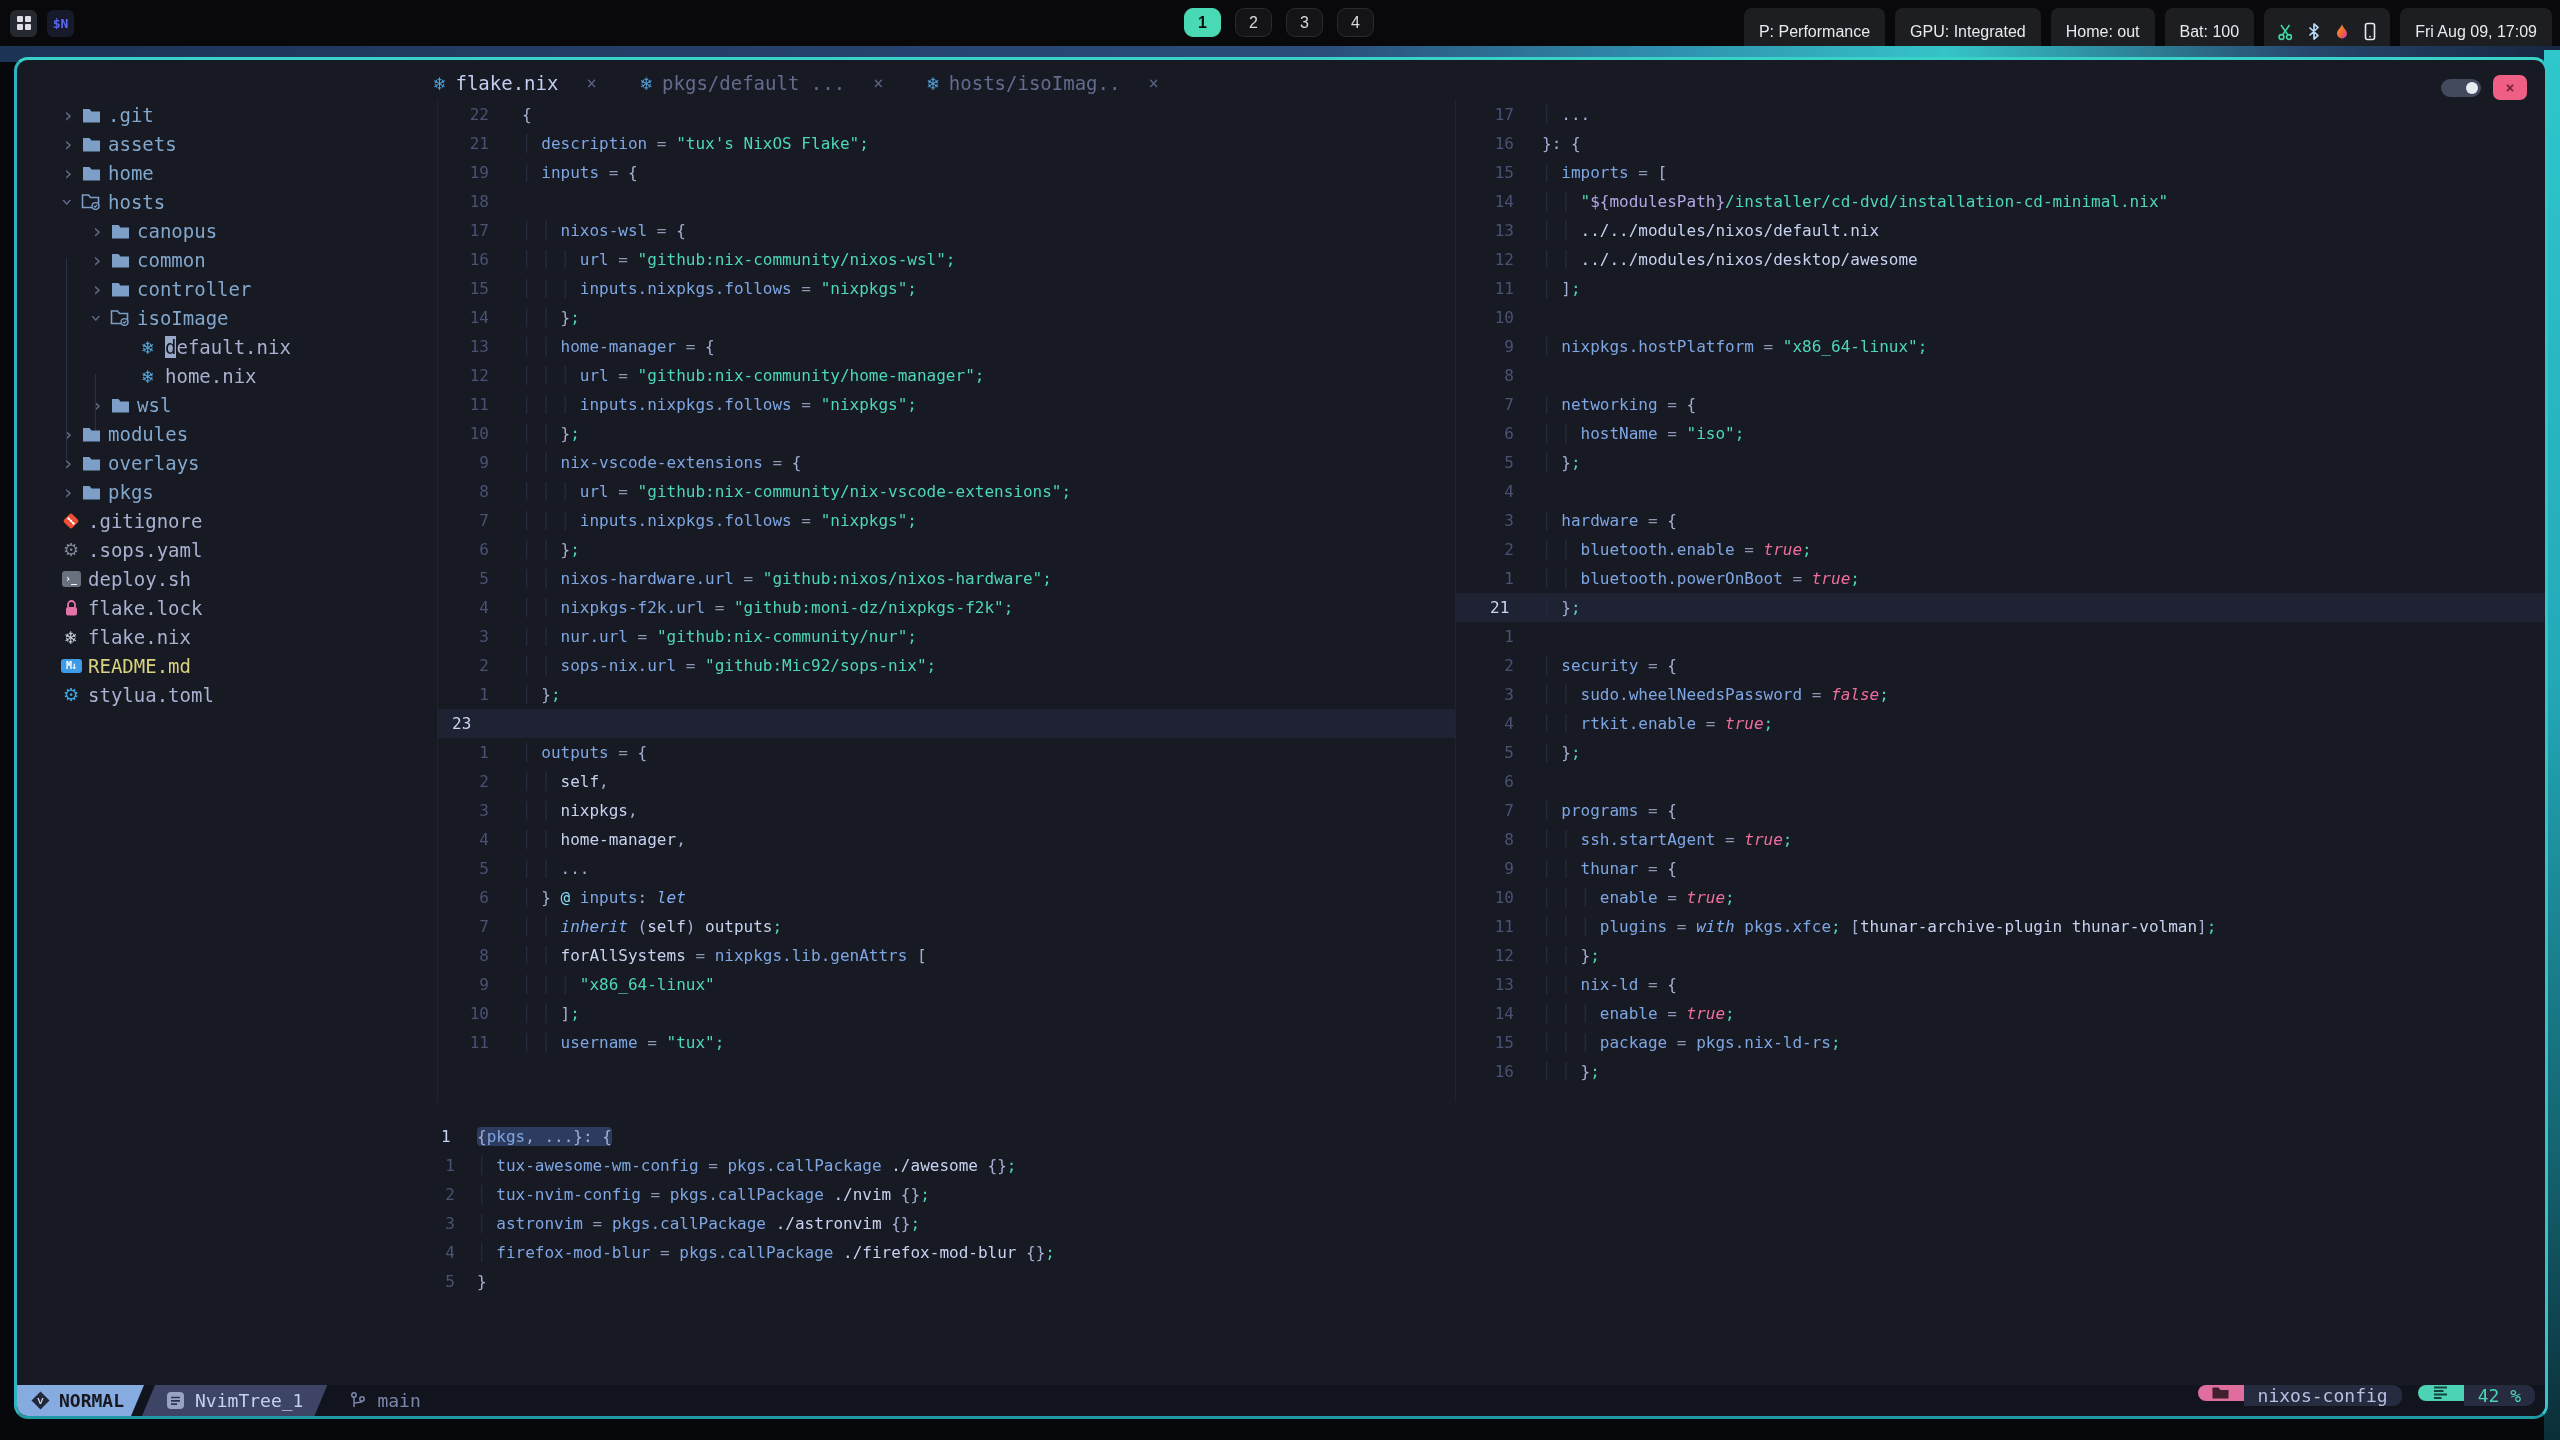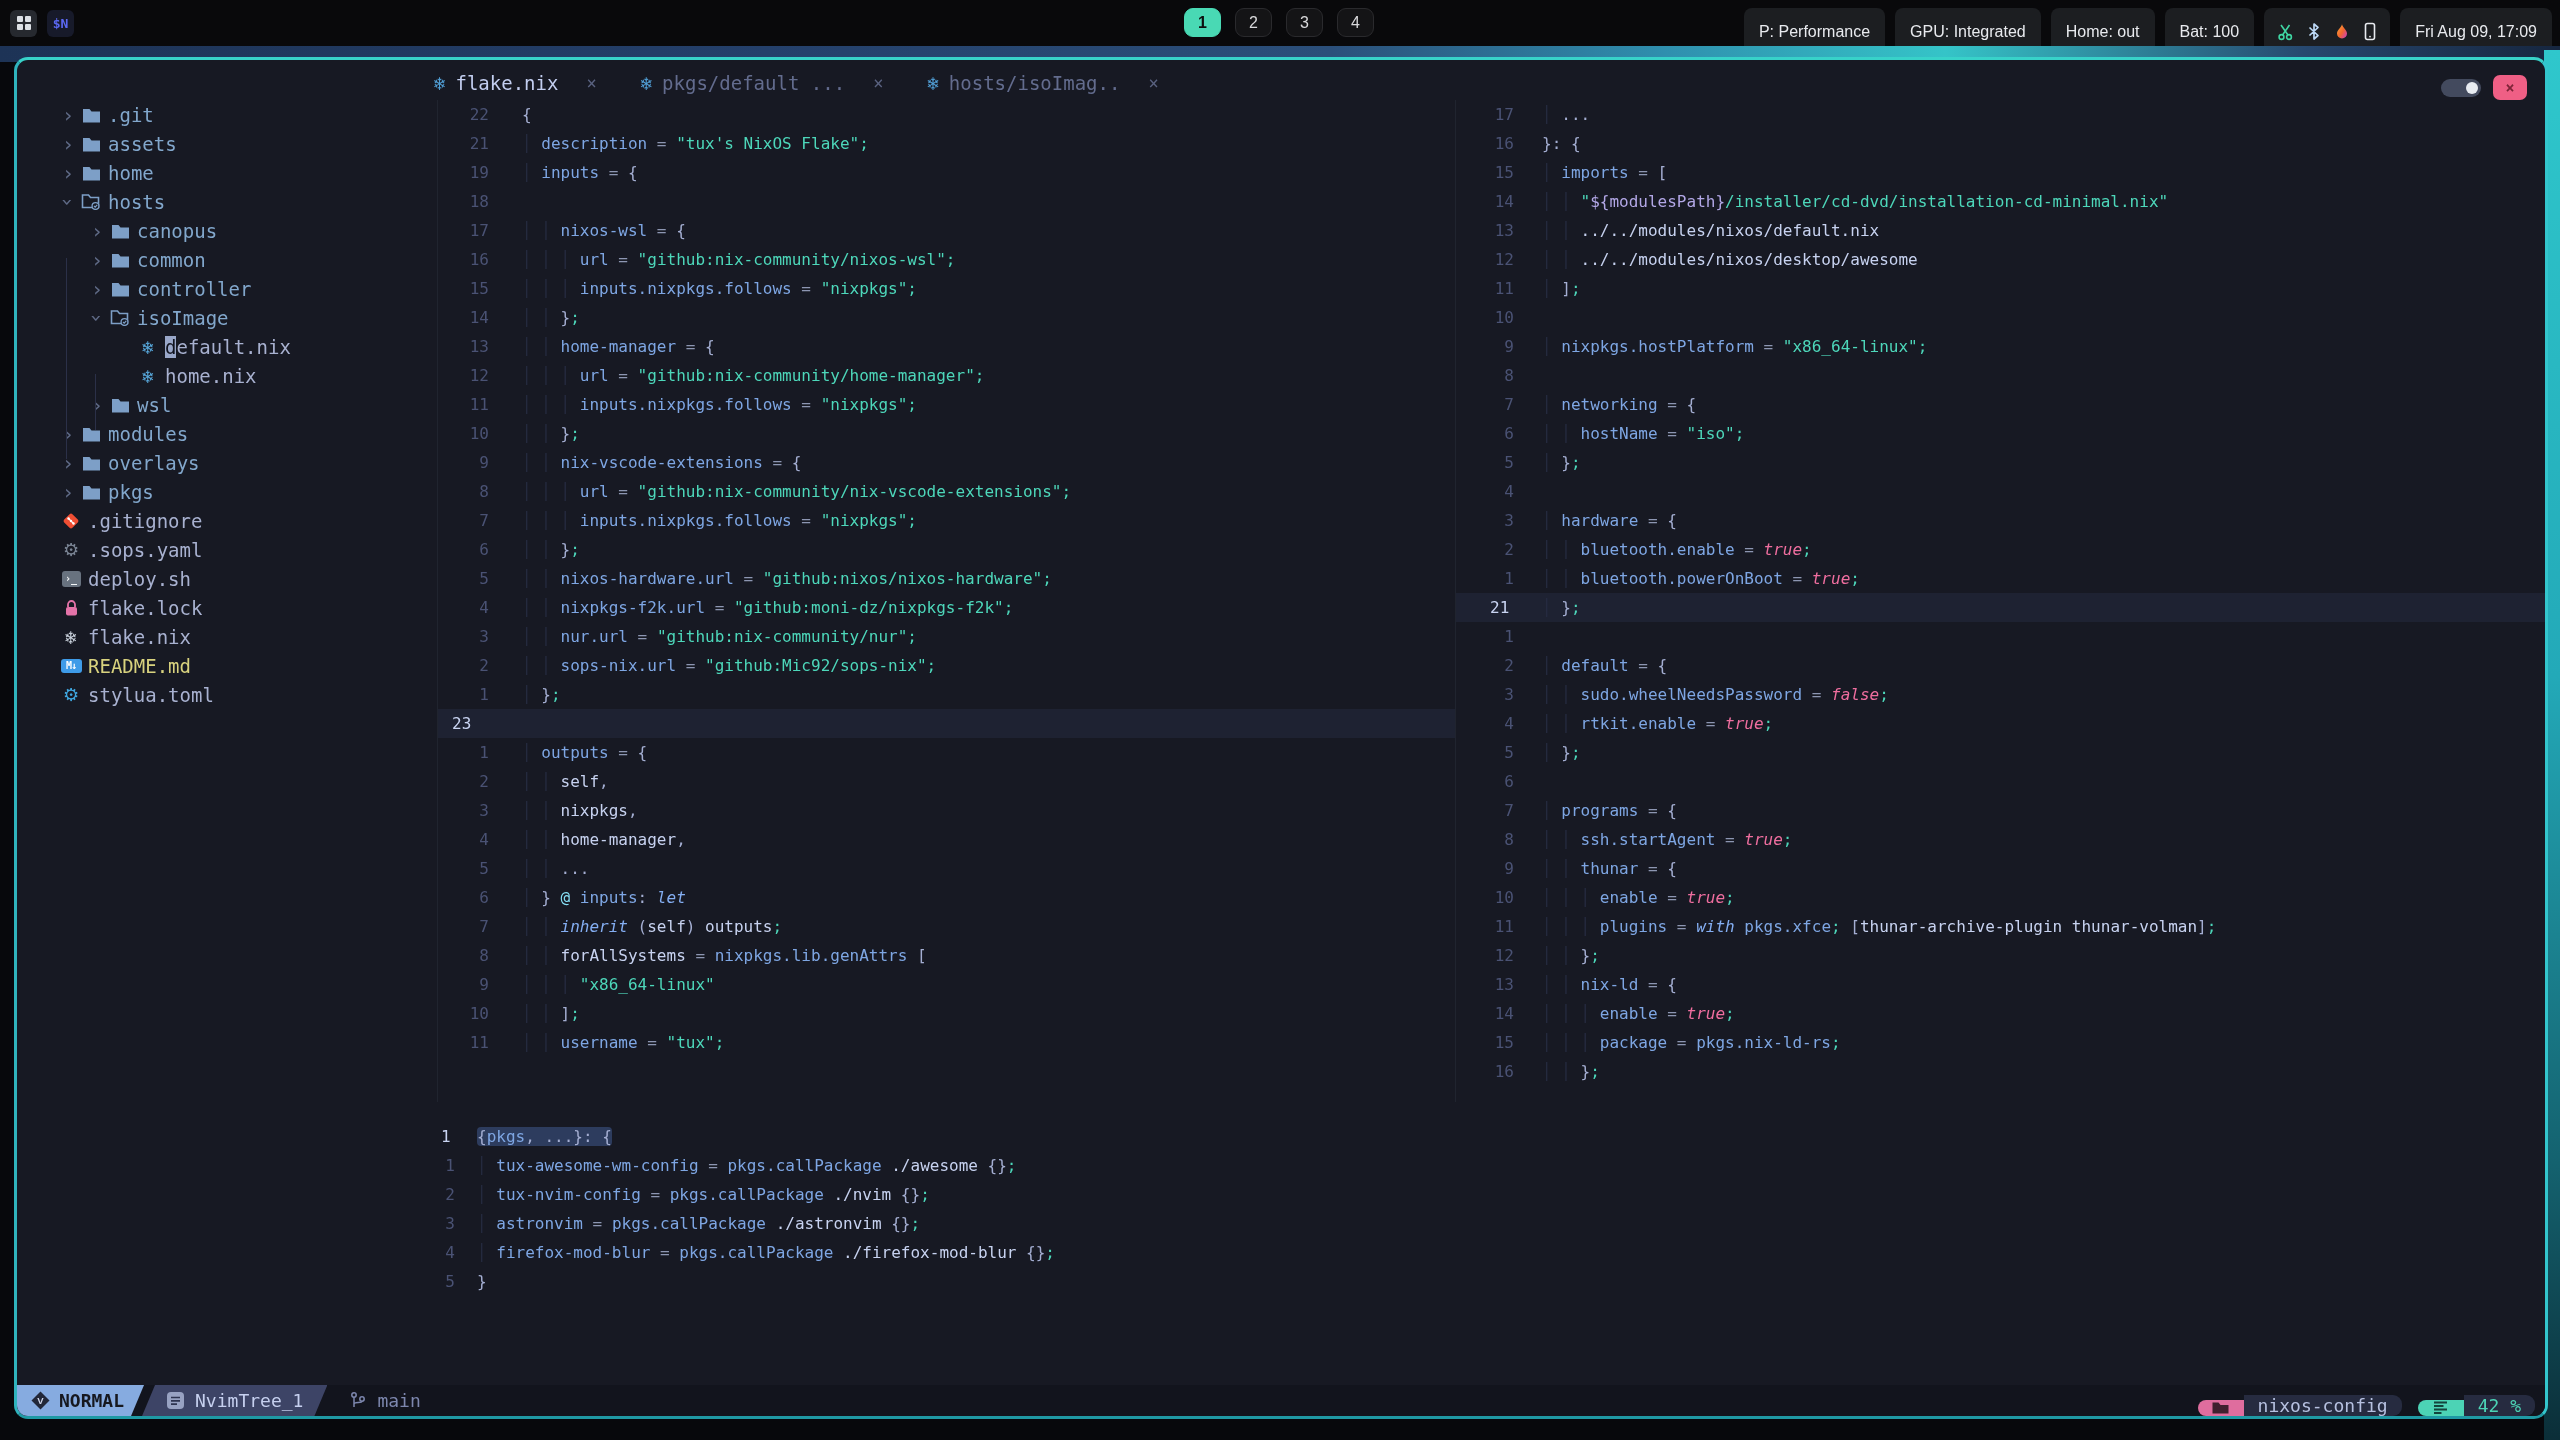--- a/index.html
+++ b/index.html
@@ -103,21 +103,21 @@
   
   #statusline{position:absolute;left:0;right:0;bottom:0;height:31px;background:var(--sl-bg);
               display:flex;align-items:stretch;font-size:18px}
   .seg{display:flex;align-items:center}
   #seg-mode{background:#86abe0;color:#16181f;font-weight:bold;padding:0 20px 0 14px;gap:9px;
             clip-path:polygon(0 0,100% 0,calc(100% - 13px) 100%,0 100%)}
   #seg-buf{background:#3d4466;color:#c6d0ef;padding:0 24px;gap:10px;margin-left:-2px;
            clip-path:polygon(13px 0,100% 0,calc(100% - 13px) 100%,0 100%)}
   #seg-branch{color:#7d87ae;gap:11px;margin-left:22px}
   #sl-right{margin-left:auto;display:flex;align-items:center;gap:16px;margin-right:10px}
-  .sl-group{display:flex;align-items:flex-end;height:31px}
+  .sl-group{display:flex;align-items:flex-start;height:31px}
   .sl-pill{width:46px;display:flex;align-items:center;justify-content:center;border-radius:9px 0 0 9px}
   .sl-pill.pink{background:#df6d9e}
   .sl-pill.teal{background:#4cd3b5}
   .sl-chipx{background:#262b40;display:flex;align-items:center;padding:0 14px;border-radius:0 9px 9px 0}
   .sl-chipx.proj{color:#b6c0e0}
   .sl-chipx.scroll{color:#4cd3b5}
   .badge-file{width:19px;height:19px}
 </style>
 </head>
 <body>
@@ -317,21 +317,21 @@
         <div class="code-row"><span class="ln">8</span><span class="code"></span></div>
         <div class="code-row"><span class="ln">7</span><span class="code"><span class="tok-g">│ </span><span class="tok-i">networking</span><span class="tok-o"> = </span><span class="tok-p">{</span></span></div>
         <div class="code-row"><span class="ln">6</span><span class="code"><span class="tok-g">│ │ </span><span class="tok-i">hostName</span><span class="tok-o"> = </span><span class="tok-s">"iso"</span><span class="tok-s">;</span></span></div>
         <div class="code-row"><span class="ln">5</span><span class="code"><span class="tok-g">│ </span><span class="tok-p">}</span><span class="tok-s">;</span></span></div>
         <div class="code-row"><span class="ln">4</span><span class="code"></span></div>
         <div class="code-row"><span class="ln">3</span><span class="code"><span class="tok-g">│ </span><span class="tok-i">hardware</span><span class="tok-o"> = </span><span class="tok-p">{</span></span></div>
         <div class="code-row"><span class="ln">2</span><span class="code"><span class="tok-g">│ │ </span><span class="tok-i">bluetooth.enable</span><span class="tok-o"> = </span><span class="tok-b">true</span><span class="tok-s">;</span></span></div>
         <div class="code-row"><span class="ln">1</span><span class="code"><span class="tok-g">│ │ </span><span class="tok-i">bluetooth.powerOnBoot</span><span class="tok-o"> = </span><span class="tok-b">true</span><span class="tok-s">;</span></span></div>
         <div class="code-row cursor"><span class="ln cur">21</span><span class="code"><span class="tok-g">│ </span><span class="tok-p">}</span><span class="tok-s">;</span></span></div>
         <div class="code-row"><span class="ln">1</span><span class="code"></span></div>
-        <div class="code-row"><span class="ln">2</span><span class="code"><span class="tok-g">│ </span><span class="tok-i">default</span><span class="tok-o"> = </span><span class="tok-p">{</span></span></div>
+        <div class="code-row"><span class="ln">2</span><span class="code"><span class="tok-g">│ </span><span class="tok-i">security</span><span class="tok-o"> = </span><span class="tok-p">{</span></span></div>
         <div class="code-row"><span class="ln">3</span><span class="code"><span class="tok-g">│ │ </span><span class="tok-i">sudo.wheelNeedsPassword</span><span class="tok-o"> = </span><span class="tok-b">false</span><span class="tok-s">;</span></span></div>
         <div class="code-row"><span class="ln">4</span><span class="code"><span class="tok-g">│ │ </span><span class="tok-i">rtkit.enable</span><span class="tok-o"> = </span><span class="tok-b">true</span><span class="tok-s">;</span></span></div>
         <div class="code-row"><span class="ln">5</span><span class="code"><span class="tok-g">│ </span><span class="tok-p">}</span><span class="tok-s">;</span></span></div>
         <div class="code-row"><span class="ln">6</span><span class="code"></span></div>
         <div class="code-row"><span class="ln">7</span><span class="code"><span class="tok-g">│ </span><span class="tok-i">programs</span><span class="tok-o"> = </span><span class="tok-p">{</span></span></div>
         <div class="code-row"><span class="ln">8</span><span class="code"><span class="tok-g">│ │ </span><span class="tok-i">ssh.startAgent</span><span class="tok-o"> = </span><span class="tok-b">true</span><span class="tok-s">;</span></span></div>
         <div class="code-row"><span class="ln">9</span><span class="code"><span class="tok-g">│ │ </span><span class="tok-i">thunar</span><span class="tok-o"> = </span><span class="tok-p">{</span></span></div>
         <div class="code-row"><span class="ln">10</span><span class="code"><span class="tok-g">│ │ │ </span><span class="tok-i">enable</span><span class="tok-o"> = </span><span class="tok-b">true</span><span class="tok-s">;</span></span></div>
         <div class="code-row"><span class="ln">11</span><span class="code"><span class="tok-g">│ │ │ </span><span class="tok-i">plugins</span><span class="tok-o"> = </span><span class="tok-k">with </span><span class="tok-i">pkgs.xfce</span><span class="tok-s">; </span><span class="tok-p">[</span><span class="tok-f">thunar-archive-plugin thunar-volman</span><span class="tok-p">]</span><span class="tok-s">;</span></span></div>
         <div class="code-row"><span class="ln">12</span><span class="code"><span class="tok-g">│ │ </span><span class="tok-p">}</span><span class="tok-s">;</span></span></div>

